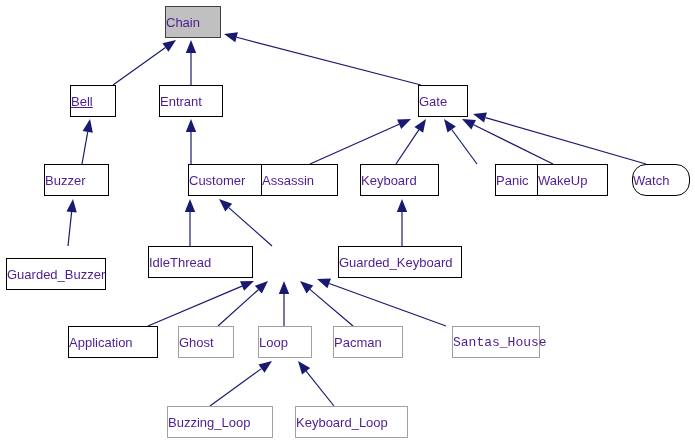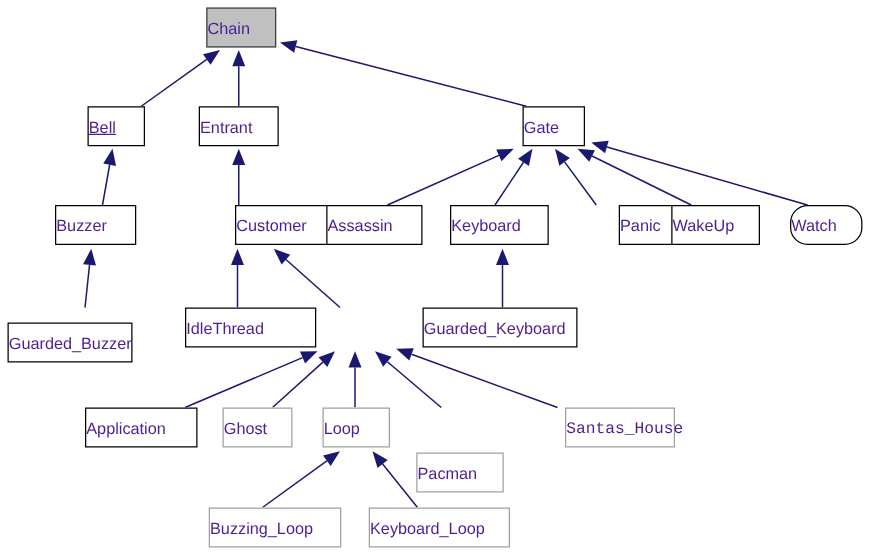--- a/index.html
+++ b/index.html
@@ -161,21 +161,21 @@
     </div>
     <div class="node" style="left: 68px; top: 326px; width: 90px; height: 32px;">
       <span class="lbl">Application</span>
     </div>
     <div class="node light" style="left: 178px; top: 326px; width: 56px; height: 32px;">
       <span class="lbl">Ghost</span>
     </div>
     <div class="node light" style="left: 258px; top: 326px; width: 54px; height: 32px;">
       <span class="lbl">Loop</span>
     </div>
-    <div class="node light" style="left: 333px; top: 326px; width: 70px; height: 32px; margin-top: 36px;">
+    <div class="node light" style="left: 333px; top: 326px; width: 70px; height: 32px;">
       <span class="lbl">Pacman</span>
     </div>
     <div class="node light" style="left: 452px; top: 326px; width: 88px; height: 32px; font-family: Liberation Mono, monospace;">
       <span class="lbl">Santas_House</span>
     </div>
     <div class="node light" style="left: 167px; top: 406px; width: 106px; height: 32px;">
       <span class="lbl">Buzzing_Loop</span>
     </div>
     <div class="node light" style="left: 295px; top: 406px; width: 113px; height: 32px;">
       <span class="lbl">Keyboard_Loop</span>

